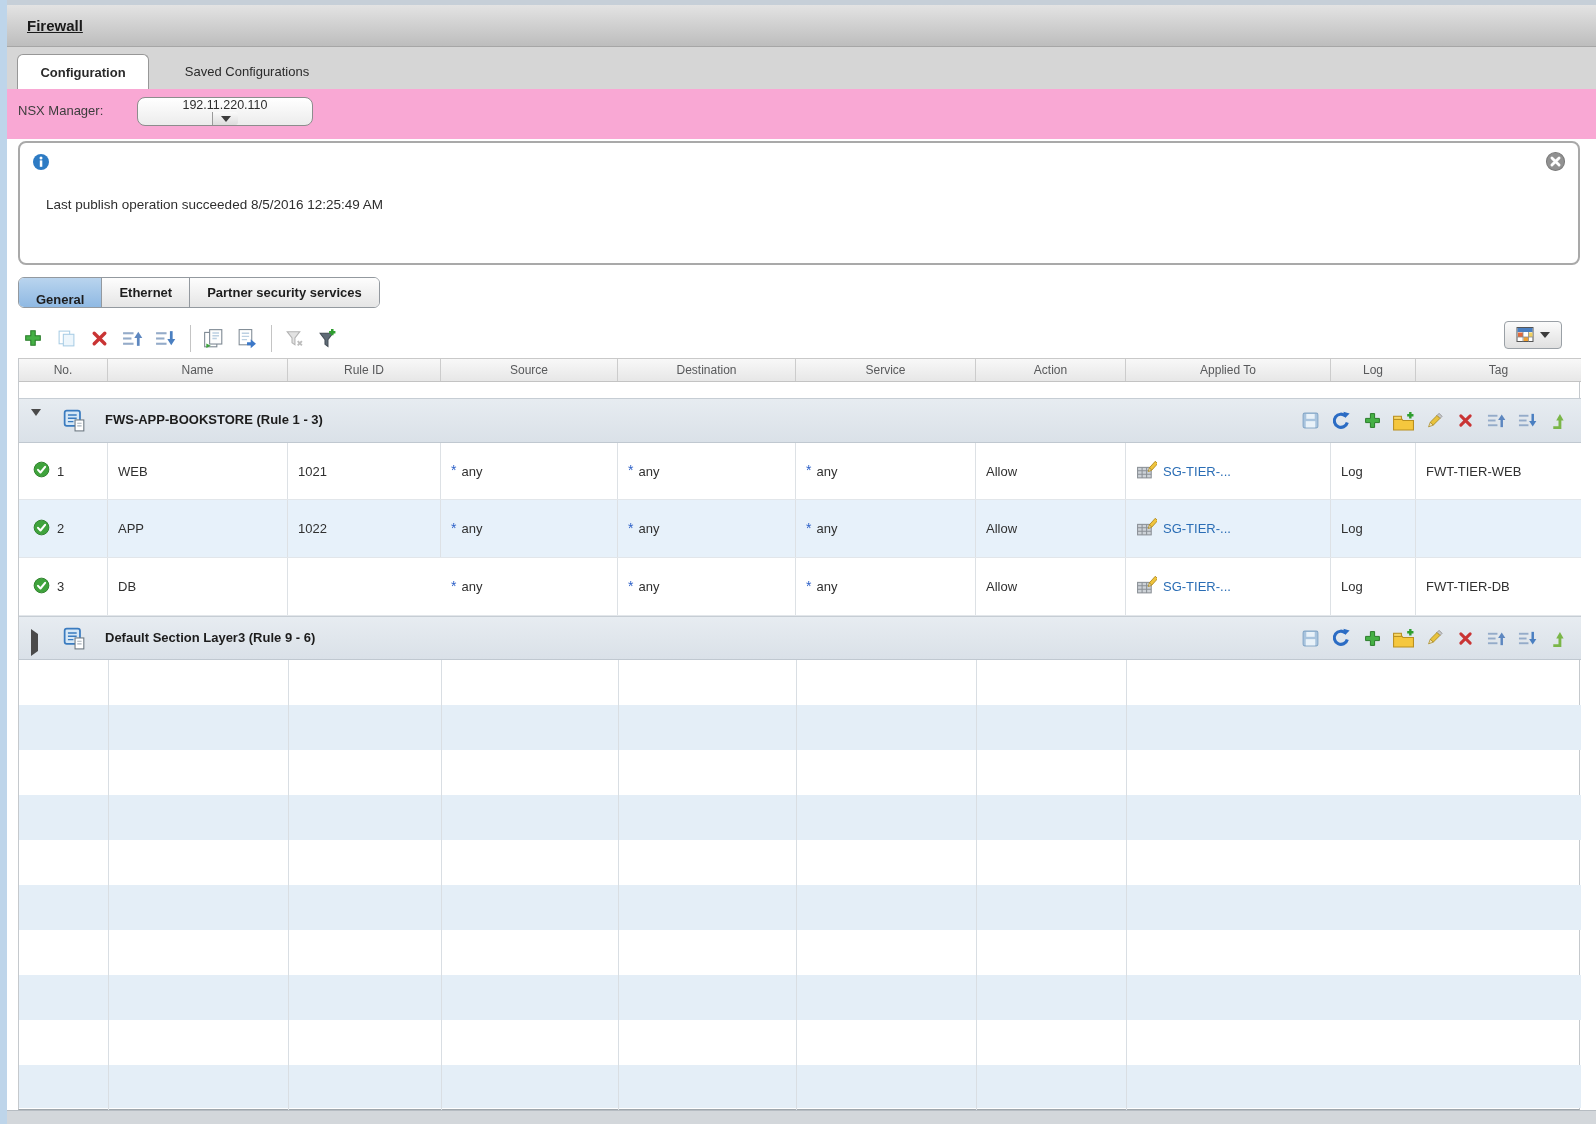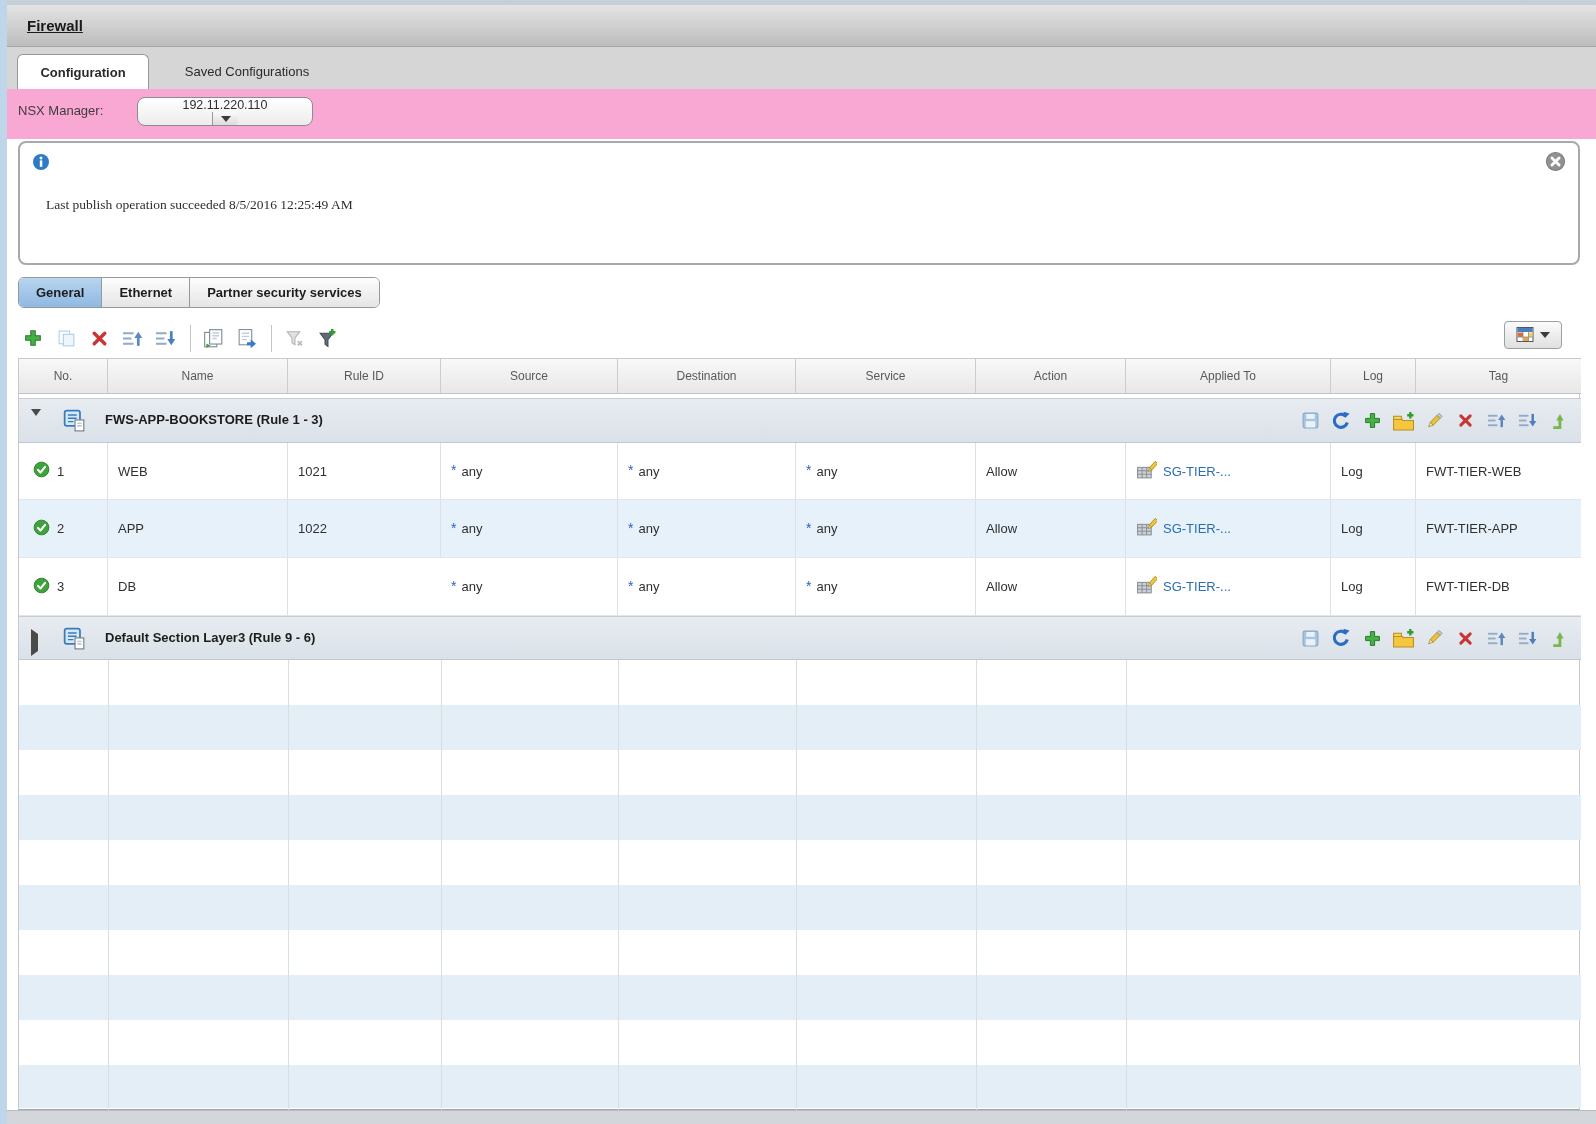--- a/index.html
+++ b/index.html
@@ -28,42 +28,42 @@
               border:1px solid #8d8d8d; border-radius:8px; display:flex; align-items:center; cursor:pointer;flex-direction:column; }
   .dd-value { flex:1; text-align:center; font-size:12.5px; color:#2e2e2e; }
   .dd-caret-box { width:26px; height:100%; border-left:1px solid #9a9a9a; display:flex; align-items:center; justify-content:center;
                   background:linear-gradient(#fafafa,#dcdcdc); border-radius:0 3px 3px 0; }
   .caret-down { width:0; height:0; border-left:5px solid transparent; border-right:5px solid transparent; border-top:6px solid #3c3c3c; }
 
   
   .banner { position:absolute; left:18px; top:141px; width:1562px; height:124px; background:#fff;
             border:2px solid #a9a9a9; border-radius:8px; }
   .banner .info-ic { position:absolute; left:12px; top:10px; }
-  .banner .msg { position:absolute; left:26px; top:54px; font-size:13.5px; color:#2e2e2e;font-family:Liberation Serif, serif; }
+  .banner .msg { position:absolute; left:26px; top:54px; font-size:13.5px; color:#2e2e2e; }
   .banner .close { position:absolute; right:12px; top:8px; cursor:pointer; }
 
   
   .subtabs { position:absolute; left:18px; top:277px; height:31px; display:flex;
              border:1px solid #93999f; border-radius:6px; overflow:hidden; background:#fff; }
   .seg { display:flex; align-items:center; justify-content:center; padding:0 17px; font-size:13px; font-weight:bold;
          color:#1d1d1d; border-right:1px solid #93999f; cursor:pointer; background:linear-gradient(#fdfdfd,#e5e5e5); }
   .seg:last-child { border-right:none; }
-  .seg.active { background:linear-gradient(#b9d4ee,#8fb9e3); }
+  .seg.active { background:linear-gradient(#b9d4ee,#8fb9e3);align-items:flex-end; }
 
   
   .toolbar { position:absolute; left:18px; top:318px; width:1562px; height:40px; display:flex; align-items:center; }
   .tbtn { width:30px; height:28px; display:flex; align-items:center; justify-content:center; cursor:pointer; margin-right:3px; }
   .tsep { width:1px; height:27px; background:#c4c4c4; margin:0 7px; }
   .col-chooser { position:absolute; right:18px; top:3px; width:58px; height:28px; border:1px solid #9aa0a6; border-radius:4px;
                  background:linear-gradient(#fbfbfb,#e0e0e0); display:flex; align-items:center; justify-content:center; gap:6px; cursor:pointer; }
 
   
   .grid { position:absolute; left:18px; top:358px; width:1562px; height:752px;
           border-left:1px solid #c5c9cd; border-right:1px solid #c5c9cd; border-bottom:1px solid #9fa6ac; }
-  .hdr-row { position:absolute; left:0; top:0; width:1562px; height:36px; background:linear-gradient(#f8f8f8,#e7e7e7);
+  .hdr-row { position:absolute; left:0; top:0; width:1562px; height:24px; background:linear-gradient(#f8f8f8,#e7e7e7);
              border-top:1px solid #c9c9c9; border-bottom:1px solid #c3c3c3; }
   .hdr-cell { position:absolute; top:0; height:100%; display:flex; align-items:center; justify-content:center;
               font-size:12px; color:#58595b; border-right:1px solid #cccccc; }
   .cell { position:absolute; top:0; height:100%; display:flex; align-items:center; padding-left:10px;
           font-size:13px; color:#303030; border-right:1px solid #dde1e5; overflow:hidden; }
   .c0{left:0;width:89px} .c1{left:89px;width:180px} .c2{left:269px;width:153px} .c3{left:422px;width:177px}
   .c4{left:599px;width:178px} .c5{left:777px;width:180px} .c6{left:957px;width:150px} .c7{left:1107px;width:205px}
   .c8{left:1312px;width:85px} .c9{left:1397px;width:165px}
 
   .section-row { position:absolute; left:0; width:1562px; background:linear-gradient(#e7ecf1,#dae1e8);
@@ -478,23 +478,20 @@
           <span class="ico-gap">
             <span><svg width="21" height="20" viewBox="0 0 20 19">
                 <use href="#i-sgroup"></use>
               </svg></span>
             <a class="link">SG-TIER-...</a>
           </span>
         </div>
       <div class="cell c8">
           <span>Log</span>
         </div>
-      <div class="cell c9" style="border-right:none">
-          <span>FWT-TIER-APP</span>
-        </div>
     </div>
 
     <div class="rule-row" style="top:200px;height:58px;">
       <div class="cell c0">
           <span class="no-wrap">
             <span><svg width="17" height="17" viewBox="0 0 18 18">
                 <use href="#i-check"></use>
               </svg></span>
             <span>3</span>
           </span>

